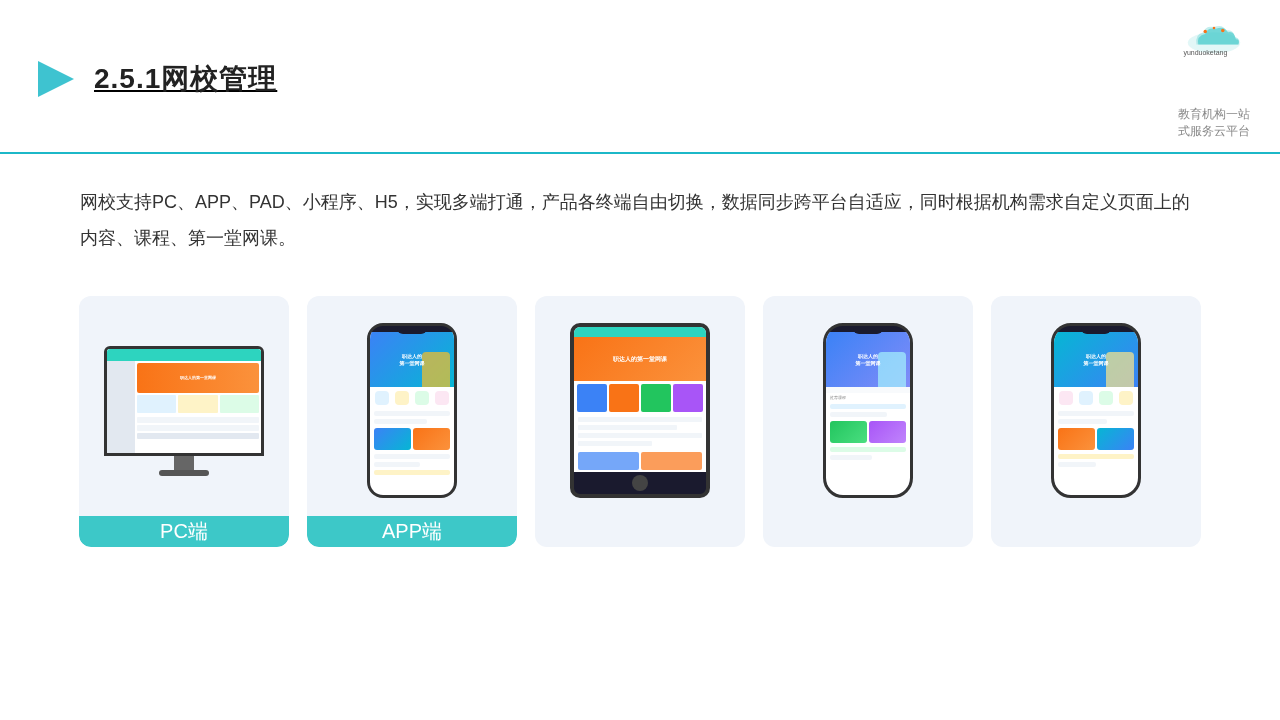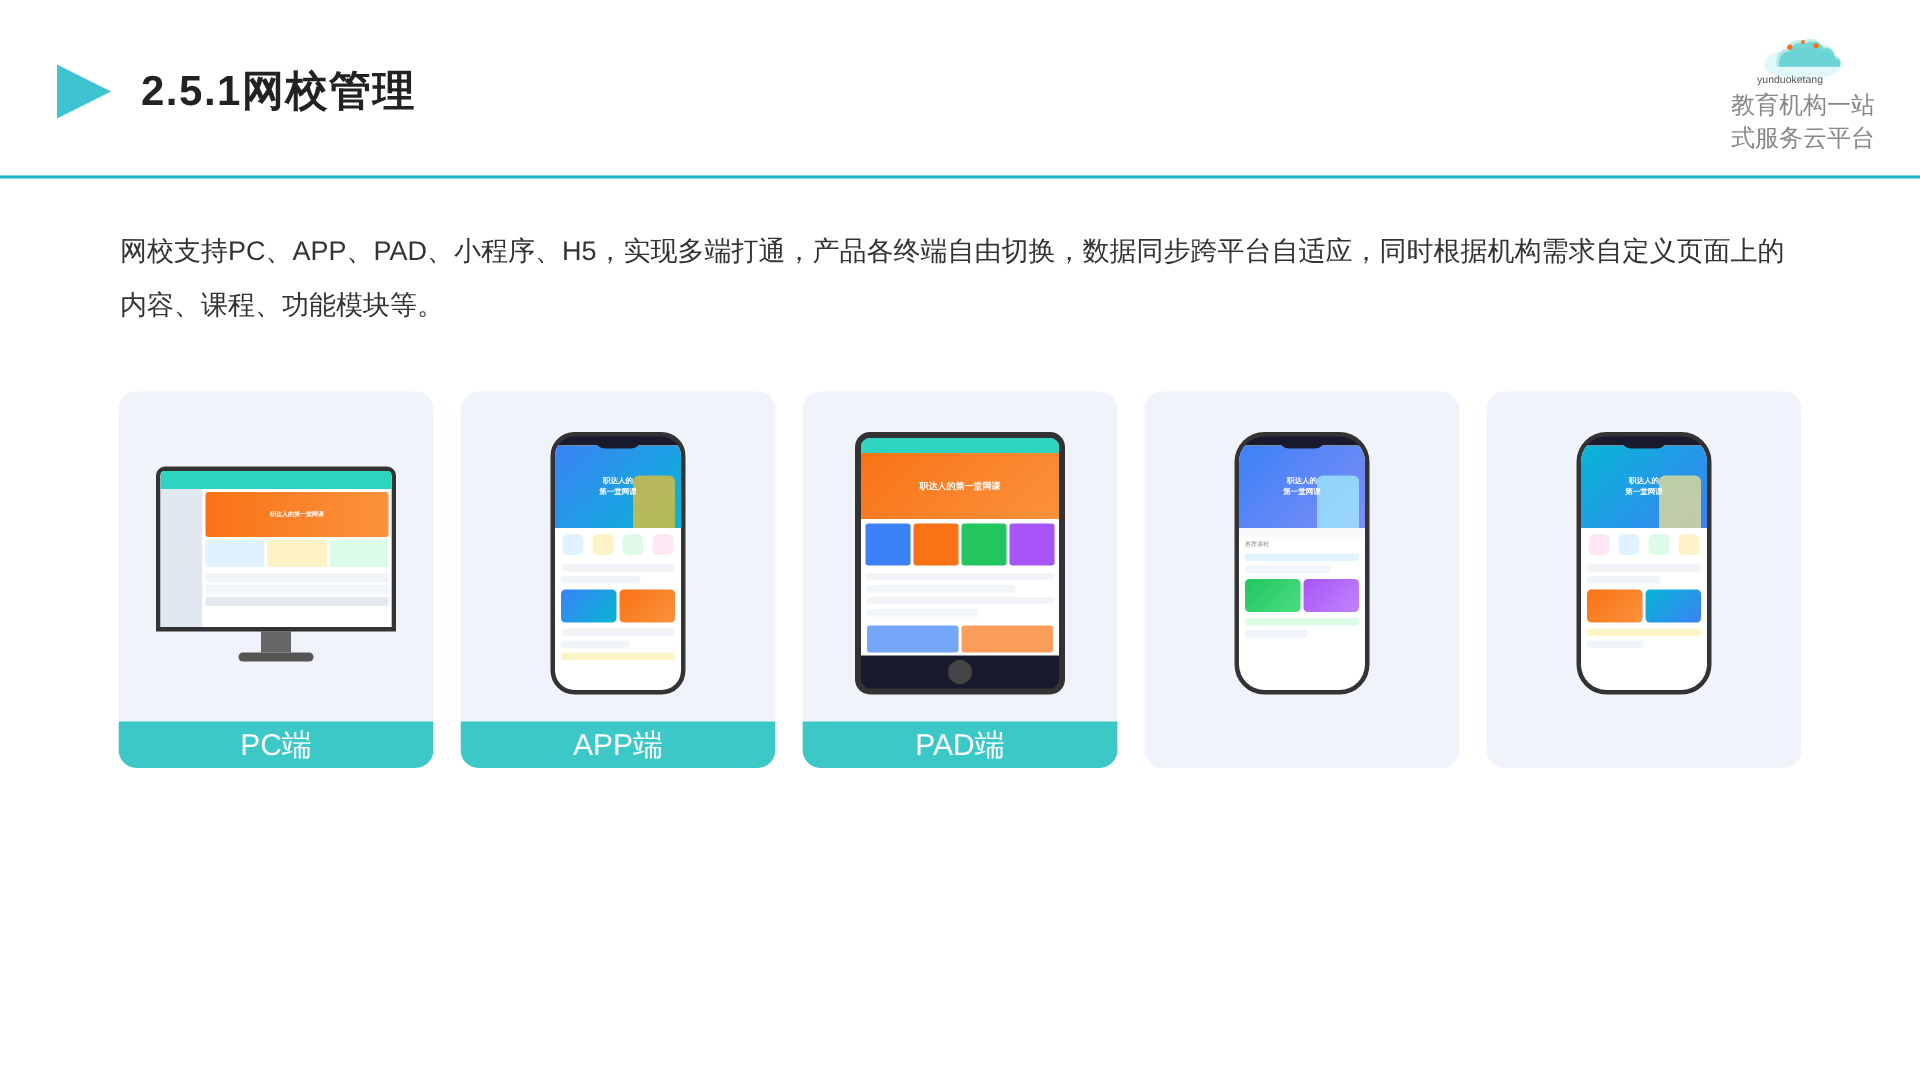--- a/index.html
+++ b/index.html
@@ -17,20 +17,21 @@
       display: flex;
       align-items: center;
       justify-content: space-between;
       padding: 18px 30px 12px 30px;
       border-bottom: 2px solid #1cb8c8;
     }
     .header-left {
       display: flex;
       align-items: center;
       gap: 16px;
+      text-decoration: underline;
     }
     .play-icon {
       width: 48px;
       height: 48px;
     }
     .page-title {
       font-size: 28px;
       font-weight: bold;
       color: #222;
       letter-spacing: 1px;
@@ -364,26 +365,26 @@
       <ellipse cx="40" cy="28" rx="30" ry="12" fill="#3dc8c8" opacity="0.15"></ellipse>
       <path d="M20 30 Q18 18 28 16 Q30 8 40 10 Q50 6 54 14 Q62 12 64 22 Q70 22 68 30 Z" fill="#3dc8c8" opacity="0.3"></path>
       <path d="M22 30 Q20 20 30 18 Q32 10 42 12 Q52 8 56 16 Q63 14 65 24 Q70 24 68 30 Z" fill="#3dc8c8" opacity="0.6"></path>
 
       <circle cx="30" cy="15" r="2" fill="#f97316"></circle>
       <circle cx="40" cy="11" r="1.5" fill="#f97316"></circle>
       <circle cx="50" cy="14" r="2" fill="#f97316"></circle>
 
       <text x="5" y="42" font-size="8" fill="#555" font-family="Arial">yunduoketang</text>
     </svg>
-    <div style="font-size:16px; color:#888; text-align:left; line-height:1.4; white-space:pre;">教育机构一站
+    <div style="font-size:12px; color:#888; text-align:left; line-height:1.4; white-space:pre;margin-top:46px;">教育机构一站
 式服务云平台</div>
   </div>
 </header>
 
-<div class="description">网校支持PC、APP、PAD、小程序、H5，实现多端打通，产品各终端自由切换，数据同步跨平台自适应，同时根据机构需求自定义页面上的内容、课程、功能模块等。</div>
+<div class="description">网校支持PC、APP、PAD、小程序、H5，实现多端打通，产品各终端自由切换，数据同步跨平台自适应，同时根据机构需求自定义页面上的内容、课程、第一堂网课。</div>
 
 <div class="cards-section">
 
   <div class="card">
     <div class="card-image-area">
       <div class="pc-monitor">
         <div class="monitor-body">
           <div class="monitor-screen-content">
             <div class="monitor-topbar"></div>
             <div class="monitor-body-area">
@@ -468,21 +469,20 @@
             <div class="tablet-row" style="width:60%"></div>
           </div>
           <div style="display:flex;gap:2px;padding:2px 4px;margin-top:2px;">
             <div style="flex:1;height:18px;background:#3b82f6;border-radius:2px;opacity:0.7"></div>
             <div style="flex:1;height:18px;background:#f97316;border-radius:2px;opacity:0.7"></div>
           </div>
         </div>
         <div class="tablet-home-btn"></div>
       </div>
     </div>
-    <div class="card-label">PAD端</div>
   </div>
 
   <div class="card">
     <div class="card-image-area">
       <div class="phone-mockup" style="border-radius:20px;">
         <div class="phone-notch"></div>
         <div class="phone-screen">
           <div class="phone-hero" style="background: linear-gradient(135deg, #3b82f6, #818cf8);">
             <div class="phone-hero-text">职达人的<br>第一堂网课</div>
             <div class="phone-hero-img" style="background:#a5f3fc;"></div>

